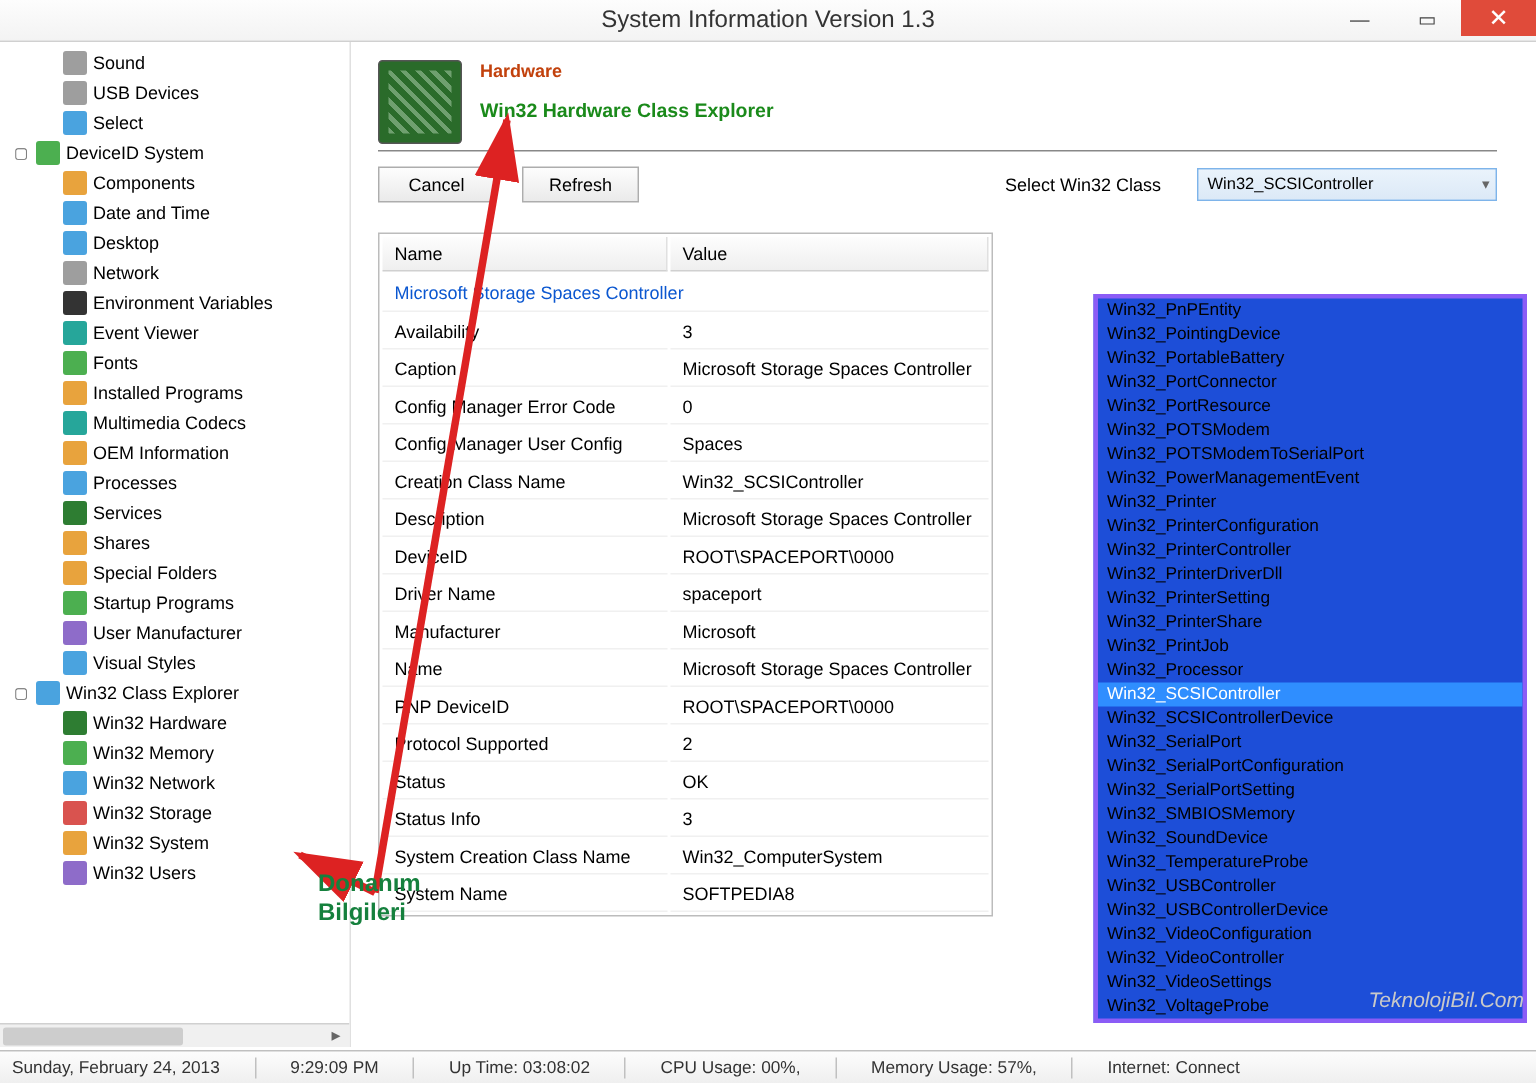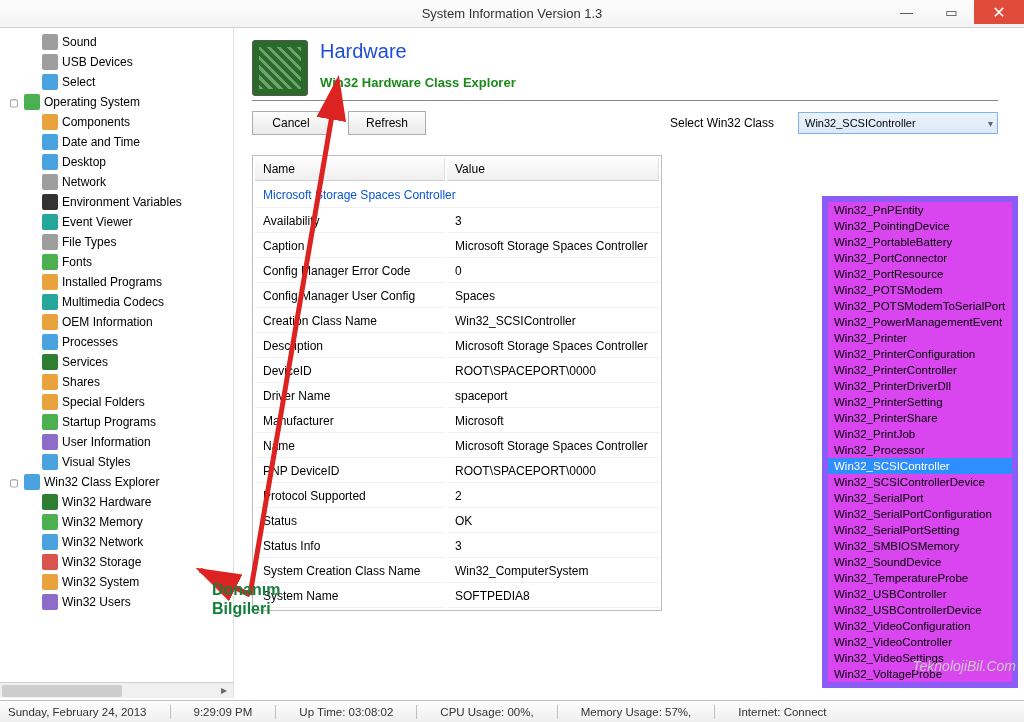--- a/index.html
+++ b/index.html
@@ -15,21 +15,21 @@
 }
 .titlebar {
   height: 28px;
   background: linear-gradient(#fdfdfd,#f3f3f3);
   border-bottom: 1px solid #d0d0d0;
   display: flex;
   align-items: center;
   justify-content: center;
   position: relative;
 }
-.titlebar .title { color: #333; font-size: 13px; }
+.titlebar .title { color: #333; font-size: 16px; }
 .win-controls {
   position: absolute; right: 0; top: 0; height: 28px; display: flex;
 }
 .win-btn {
   width: 45px; height: 24px; display: flex; align-items: center; justify-content: center;
   font-size: 13px; color: #444;
 }
 .win-btn.close { background: #e04b3a; color: #fff; width: 50px; font-size: 16px; }
 .main {
   display: flex;
@@ -50,21 +50,21 @@
 .sidebar-scroll .thumb { position:absolute; left:2px; top:2px; width:120px; height:12px; background:#cdcdcd; border-radius:2px;}
 .sidebar-scroll .arrow-r { position:absolute; right:2px; top:0; width:14px; text-align:center; color:#666;}
 .content {
   flex: 1;
   padding: 12px 8px 0 18px;
   position: relative;
 }
 .hw-header { display:flex; align-items:flex-start; gap:12px; }
 .hw-icon { width:56px; height:56px; background:#2a6b2a; border:1px solid #555; border-radius:3px; position:relative;}
 .hw-icon::after{content:"";position:absolute;inset:6px;background:repeating-linear-gradient(45deg,#6fa06f 0 3px,#2a6b2a 3px 7px);}
-.hw-title { color:#1d4ed8; font-size:20px; font-weight:normal; }
+.hw-title { color:#c2410c; font-size:12px; font-weight:bold; }
 .hw-sub { color:#1a8a1a; font-size:13px; font-weight:bold; margin-top:12px; display:block;}
 .hw-hr { border:none; border-top:1px solid #888; margin:4px 0 10px 0; width: 746px;}
 .toolbar { display:flex; align-items:center; gap:18px; margin-bottom:14px;}
 .btn {
   min-width:78px; height:24px; background:linear-gradient(#fdfdfd,#eaeaea);
   border:1px solid #adadad; font-size:12px; cursor:pointer;
 }
 .sel-label { margin-left:auto; margin-right:6px; }
 .select-box {
   width:200px; height:22px; border:1px solid #7eb4ea; background:linear-gradient(#eaf3fb,#dce9f7);
@@ -76,23 +76,23 @@
   border:1px solid #bcbcbc;
   margin-top:20px;
 }
 .data-table th { text-align:left; font-weight:normal; background:linear-gradient(#fdfdfd,#efefef); border-bottom:1px solid #d0d0d0; border-right:1px solid #e0e0e0; padding:4px 8px; font-size:12px;}
 .data-table td { padding:4px 8px; font-size:12px; border-bottom:1px solid #f0f0f0;}
 .data-table .group td { color:#0b57d0; font-size:12px; padding:5px 8px;}
 .dropdown {
   position:absolute;
   right: 6px;
   top: 168px;
-  width: 196px;
-  background:#d946ef;
-  border:6px solid #8b5cf6;
+  width: 289px;
+  background:#1d4ed8;
+  border:3px solid #8b5cf6;
   font-size:11.5px;
   max-height: 552px;
   overflow:hidden;
 }
 .dropdown .item { padding:2px 6px; white-space:nowrap; cursor:default;}
 .dropdown .item.sel { background:#2f8eff; color:#fff;}
 .statusbar {
   position:absolute; left:0; right:0; bottom:0; height:22px;
   background:linear-gradient(#fdfdfd,#efefef); border-top:1px solid #c0c0c0;
   display:flex; align-items:center; gap:20px; padding:0 8px; font-size:11.5px; color:#333;
@@ -134,21 +134,21 @@
         </div>
         <div class="tree-node">
           <span class="exp"></span>
           <span class="ico ic-blue"></span>
           <span>Select</span>
         </div>
       </div>
     <div class="tree-node root">
       <span class="exp">▢</span>
       <span class="ico ic-green"></span>
-      <span>Operating System</span>
+      <span>DeviceID System</span>
     </div>
     <div id="tree-g1">
         <div class="tree-node">
           <span class="exp"></span>
           <span class="ico ic-orange"></span>
           <span>Components</span>
         </div>
         <div class="tree-node">
           <span class="exp"></span>
           <span class="ico ic-blue"></span>
@@ -169,25 +169,20 @@
           <span class="ico ic-black"></span>
           <span>Environment Variables</span>
         </div>
         <div class="tree-node">
           <span class="exp"></span>
           <span class="ico ic-teal"></span>
           <span>Event Viewer</span>
         </div>
         <div class="tree-node">
           <span class="exp"></span>
-          <span class="ico ic-gray"></span>
-          <span>File Types</span>
-        </div>
-        <div class="tree-node">
-          <span class="exp"></span>
           <span class="ico ic-green"></span>
           <span>Fonts</span>
         </div>
         <div class="tree-node">
           <span class="exp"></span>
           <span class="ico ic-orange"></span>
           <span>Installed Programs</span>
         </div>
         <div class="tree-node">
           <span class="exp"></span>
@@ -220,21 +215,21 @@
           <span>Special Folders</span>
         </div>
         <div class="tree-node">
           <span class="exp"></span>
           <span class="ico ic-green"></span>
           <span>Startup Programs</span>
         </div>
         <div class="tree-node">
           <span class="exp"></span>
           <span class="ico ic-purple"></span>
-          <span>User Information</span>
+          <span>User Manufacturer</span>
         </div>
         <div class="tree-node">
           <span class="exp"></span>
           <span class="ico ic-blue"></span>
           <span>Visual Styles</span>
         </div>
       </div>
     <div class="tree-node root">
       <span class="exp">▢</span>
       <span class="ico ic-blue"></span>

